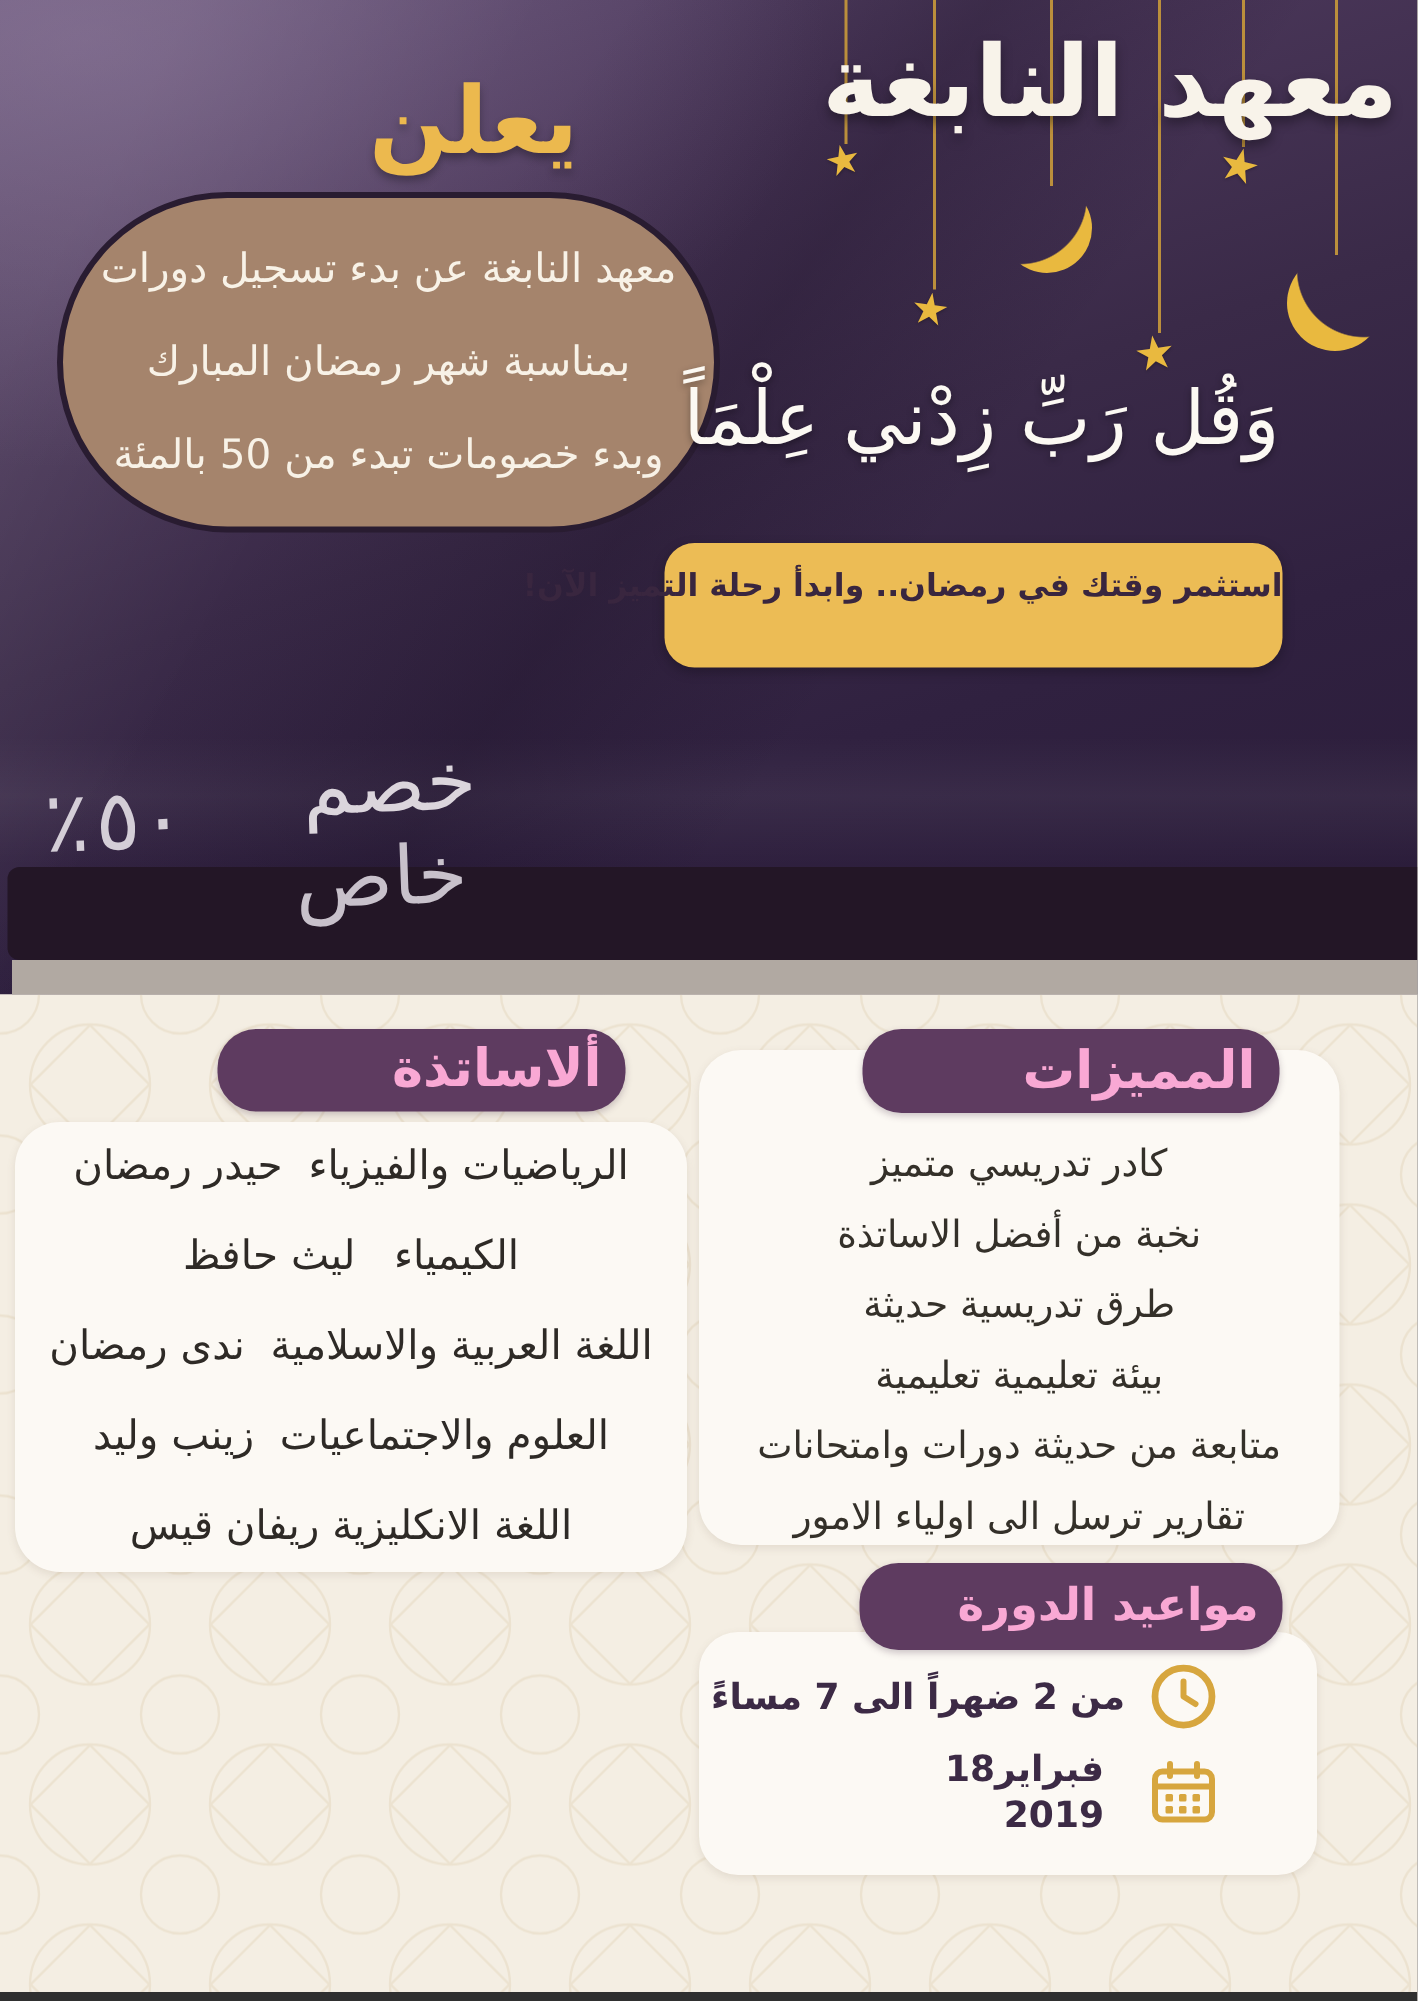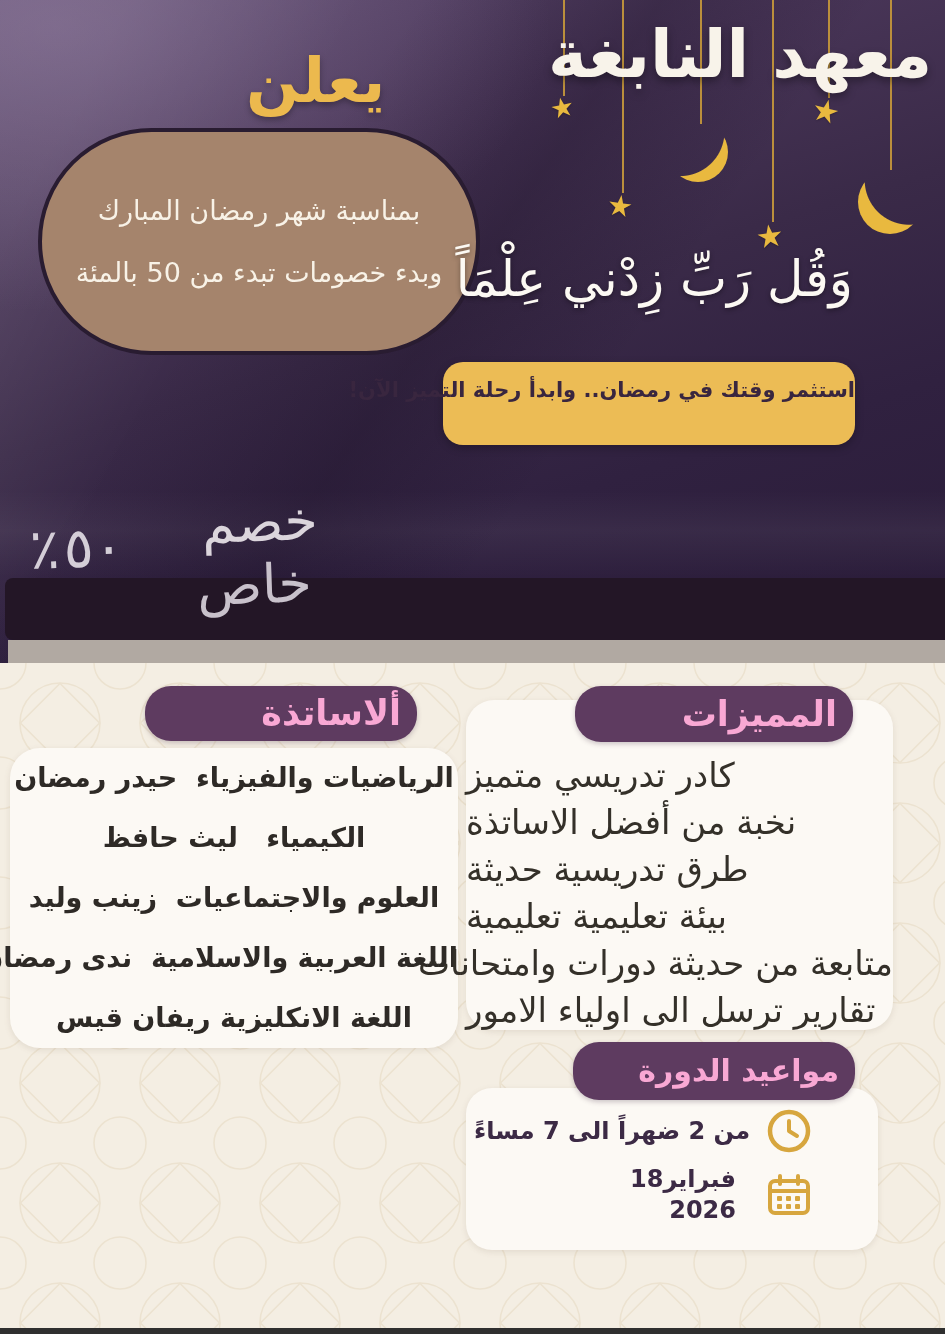--- a/index.html
+++ b/index.html
@@ -74,25 +74,25 @@
   .pill-features{left:575px;top:686px;width:278px;height:56px;font-size:35px;line-height:56px;padding-right:16px;}
   .pill-schedule{left:573px;top:1042px;width:282px;height:58px;font-size:30px;line-height:58px;padding-right:16px;}
 
   .card{
     position:absolute;background:#fcf9f4;border-radius:30px;z-index:1;
     box-shadow:0 2px 6px rgba(120,100,80,.14);
   }
   .card-teachers{
     left:10px;top:748px;width:448px;height:300px;
     display:flex;flex-direction:column;justify-content:center;
-    text-align:center;font-size:27px;line-height:60px;color:#2e2a26;white-space:nowrap;font-weight:bold;
+    text-align:center;font-size:27px;line-height:60px;color:#2e2a26;white-space:nowrap;
   }
   .card-features{
     left:466px;top:700px;width:427px;height:330px;border-radius:28px;
-    padding-top:52px;text-align:left;font-size:34px;line-height:47px;color:#343029;white-space:nowrap;
+    padding-top:52px;text-align:center;font-size:25px;line-height:47px;color:#343029;white-space:nowrap;
   }
   .card-schedule{
     left:466px;top:1088px;width:412px;height:162px;border-radius:26px;
     padding:20px 66px 12px 20px;display:flex;flex-direction:column;gap:10px;
   }
   .sched-row{display:flex;direction:rtl;align-items:center;gap:16px;color:#3c2a45;font-weight:bold;}
   .sched-row .txt{font-size:24px;white-space:nowrap;}
   .sched-row.date-row{gap:30px;}
   .date-block{text-align:right;font-size:24px;line-height:31px;white-space:nowrap;}
   .icon-wrap{flex:0 0 auto;display:flex;align-items:center;}
@@ -118,20 +118,21 @@
     <span class="star" style="left:756px;top:221px;font-size:31px;transform:rotate(-8deg);">★</span>
     <span class="star" style="left:812px;top:96px;font-size:31px;transform:rotate(14deg);">★</span>
 
     <div class="crescent open-left" style="left:668px;top:122px;width:60px;height:60px;"></div>
     <div class="crescent open-right" style="left:858px;top:170px;width:64px;height:64px;"></div>
 
     <h1 class="title" dir="rtl">معهد النابغة</h1>
     <div class="announce" dir="rtl">يعلن</div>
 
     <div class="info-box" dir="rtl">
+      <div>معهد النابغة عن بدء تسجيل دورات</div>
       <div>بمناسبة شهر رمضان المبارك</div>
       <div>وبدء خصومات تبدء من 50 بالمئة</div>
     </div>
 
     <div class="calligraphy" dir="rtl">وَقُل رَبِّ زِدْني عِلْمَاً</div>
 
     <div class="banner" dir="rtl">استثمر وقتك في رمضان.. وابدأ رحلة التميز الآن!</div>
 
     <div class="band-dark"></div>
     <div class="band-gray"></div>
@@ -161,22 +162,22 @@
         </pattern>
       </defs>
       <rect width="945" height="671" fill="url(#geo)" opacity="0.45"></rect>
     </svg>
   </section>
 
   <div class="pill pill-teachers" dir="rtl">ألاساتذة</div>
   <div class="card card-teachers" dir="rtl">
     <div>الرياضيات والفيزياء &nbsp;حيدر رمضان</div>
     <div>الكيمياء &nbsp;&nbsp;ليث حافظ</div>
+    <div>اللغة العربية والاسلامية &nbsp;ندى رمضان</div>
     <div>العلوم والاجتماعيات &nbsp;زينب وليد</div>
-    <div>اللغة العربية والاسلامية &nbsp;ندى رمضان</div>
     <div>اللغة الانكليزية ريفان قيس</div>
   </div>
 
   <div class="pill pill-features" dir="rtl">المميزات</div>
   <div class="card card-features" dir="rtl">
     <div>كادر تدريسي متميز</div>
     <div>نخبة من أفضل الاساتذة</div>
     <div>طرق تدريسية حديثة</div>
     <div>بيئة تعليمية تعليمية</div>
     <div>متابعة من حديثة دورات وامتحانات</div>
@@ -206,19 +207,19 @@
               <rect x="20" y="23" width="5" height="5" rx="1"></rect>
               <rect x="29" y="23" width="5" height="5" rx="1"></rect>
             <rect x="11" y="31" width="5" height="5" rx="1"></rect>
               <rect x="20" y="31" width="5" height="5" rx="1"></rect>
               <rect x="29" y="31" width="5" height="5" rx="1"></rect>
           </g>
         </svg>
       </span>
       <span class="date-block">
         <span dir="rtl" style="display:block;">فبراير18</span>
-        <span dir="ltr" style="display:block;">2026</span>
+        <span dir="ltr" style="display:block;">2019</span>
       </span>
     </div>
   </div>
 
   <div class="footer-line"></div>
 </div>
 
 </body></html>

